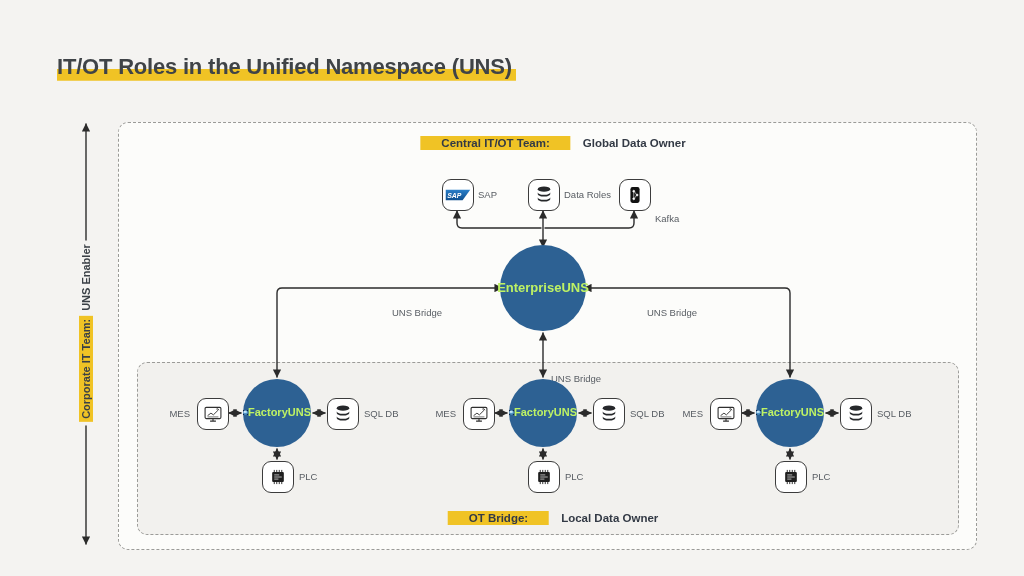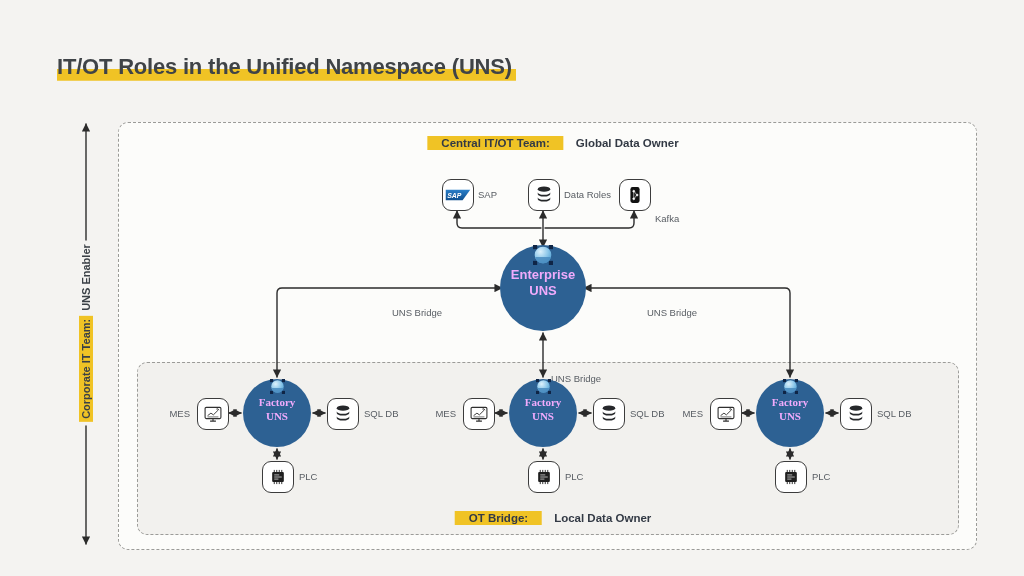--- a/index.html
+++ b/index.html
@@ -24,39 +24,39 @@
   }
   .inner-box{
     left:137px;top:362px;width:820px;height:171px;
     border:1.5px dashed #9b9b98;border-radius:10px;background:#f2f1ee;
   }
   
   .sec-label{
     font-size:11.5px;font-weight:bold;color:#333a45;white-space:nowrap;
     transform:translate(-50%,-50%);
   }
-  .hl{background:#f0c325;padding:1px 14px;}
+  .hl{background:#f0c325;padding:1px 21px;}
   .plain{margin-left:12px;}
   
   .v-axis-text{
     left:86px;top:333px;
     transform:translate(-50%,-50%) rotate(180deg);
     writing-mode:vertical-rl;
     font-size:11px;font-weight:bold;color:#3a4046;white-space:nowrap;
   }
   .v-axis-text .hl{padding:3px 1px;}
   .v-axis-text .plain{margin-left:0;margin-inline-start:5px;}
   
   .circle{
-    border-radius:50%;background:#2d6193;color:#f0abfc;
-    display:flex;flex-direction:column;align-items:center;
+    border-radius:50%;background:#2d6193;color:#bef264;
+    display:flex;flex-direction:row;align-items:center;justify-content:center;
     text-align:center;font-weight:bold;line-height:1.25;
   }
   .enterprise{left:500px;top:245px;width:86px;height:86px;font-size:13px;}
-  .factory{width:68px;height:68px;top:379px;font-size:11px;font-family:Liberation Serif, serif;}
+  .factory{width:68px;height:68px;top:379px;font-size:11px;}
   .uns-ball{display:block;margin-bottom:2px;}
   
   .icon-box{
     width:30px;height:30px;border:1.5px solid #3c3c3c;border-radius:9px;
     background:#fff;display:flex;align-items:center;justify-content:center;
   }
   
   .lbl{
     font-size:9.5px;color:#585d63;white-space:nowrap;
     transform:translateY(-50%);

